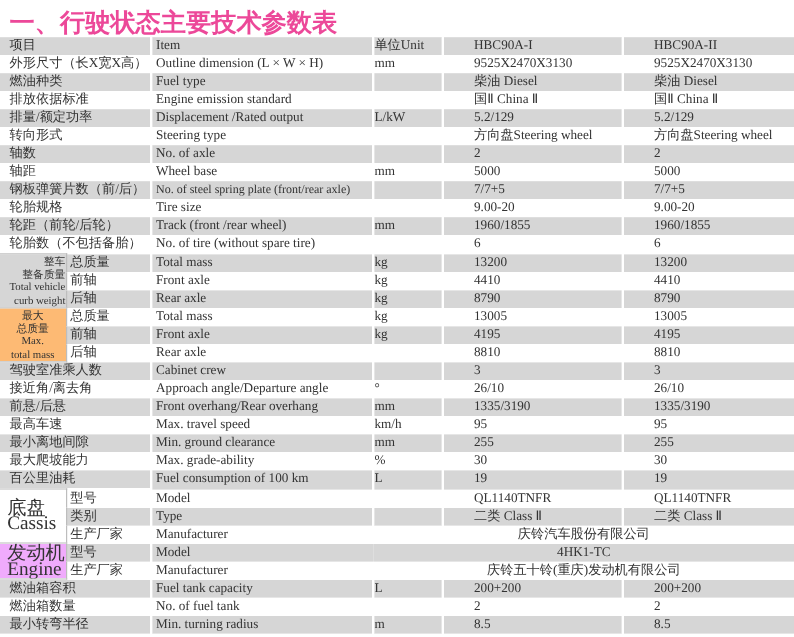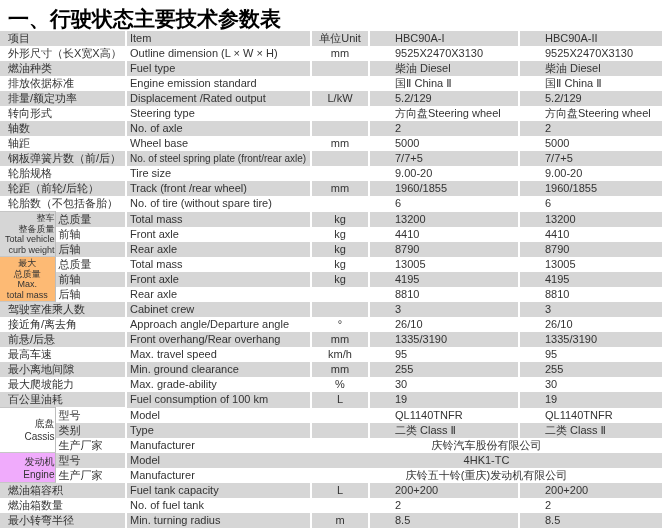--- a/index.html
+++ b/index.html
@@ -3,42 +3,42 @@
 <meta charset="utf-8">
 <style>
   html,body{margin:0;padding:0;}
   body{
     width:662px;height:531px;background:#fff;
     font-family:"Liberation Sans","DejaVu Sans",sans-serif;
     color:#333;overflow:hidden;
   }
   .title{
     height:31px;padding:5px 0 0 8px;box-sizing:border-box;
-    font-size:21px;font-weight:bold;color:#000000;white-space:nowrap;
+    font-size:21px;font-weight:bold;color:#ec4899;white-space:nowrap;
   }
-  table{border-collapse:collapse;table-layout:fixed;width:662px;}
+  table{border-collapse:collapse;table-layout:fixed;width:662px;font-family:Liberation Serif, serif;}
   th,td{
     height:15px;padding:0;margin:0;font-size:11px;font-weight:normal;
     text-align:left;vertical-align:middle;white-space:nowrap;overflow:hidden;
     line-height:15px;color:#333;
   }
   tr.gray td, tr.hdr th{background:var(--stripe,#d6d6d6);}
   .zh{padding-left:8px;}
   .zh.sub{padding-left:3px;}
   .en{padding-left:3px;border-left:2px solid #fff;}
   .en.small{font-size:10px;}
-  .unit{text-align:center;border-left:2px solid #fff;}
+  .unit{text-align:left;border-left:2px solid #fff;}
   .v{padding-left:25px;border-left:2px solid #fff;}
   .merged{text-align:center;}
   .grp{
     border-right:1px solid #bdbdbd;border-top:1px solid #c6c6c6;border-bottom:1px solid #c6c6c6;
     text-align:center;vertical-align:middle;
   }
   .grp-small{font-size:9px;line-height:10.5px;}
-  .grp-big{font-size:10px;line-height:13px;text-align:right;padding-left:6px;}
+  .grp-big{font-size:16px;line-height:13px;text-align:left;padding-left:6px;}
 </style>
 </head>
 <body>
 
 <div class="title">一、行驶状态主要技术参数表</div>
 
 <table>
   <colgroup>
     <col style="width:55px">
       <col style="width:71px">

